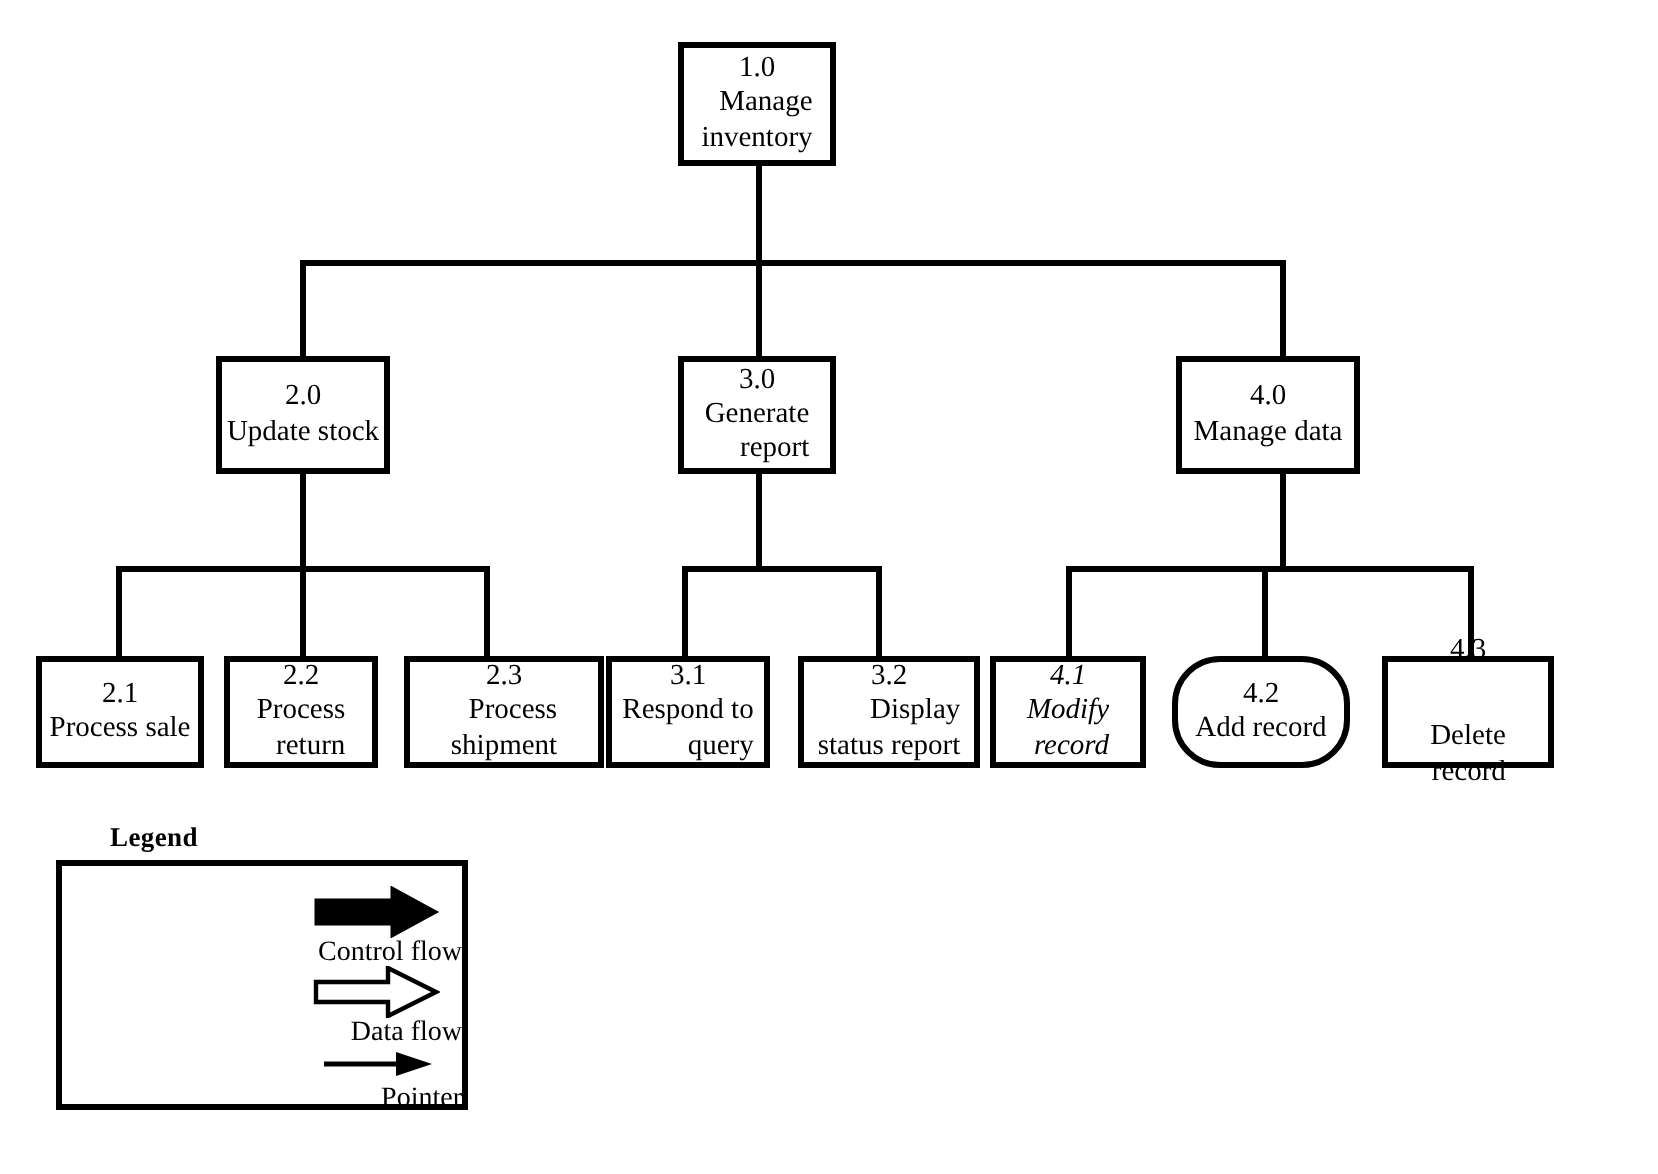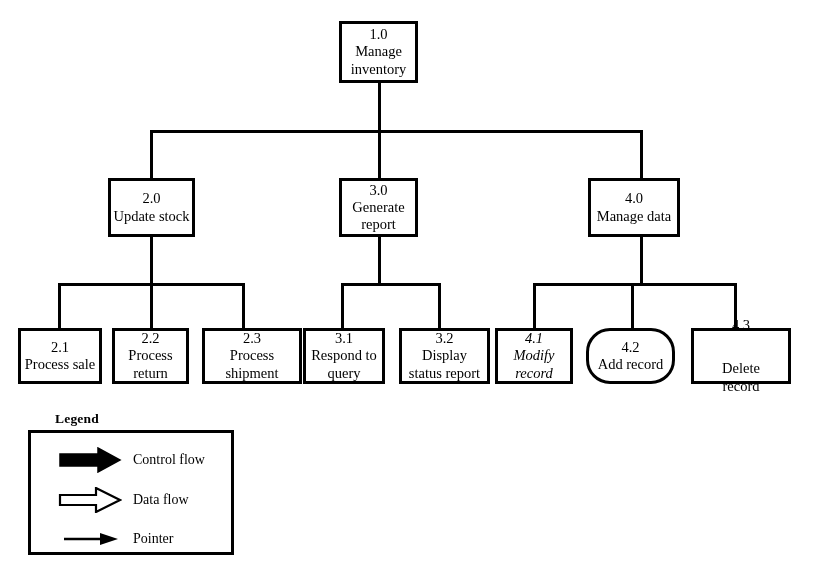--- a/index.html
+++ b/index.html
@@ -20,21 +20,21 @@
   
   .node {
     position: absolute;
     box-sizing: border-box;
     border: 3px solid #000000;
     background: #ffffff;
     display: flex;
     flex-direction: column;
     align-items: center;
     justify-content: center;
-    text-align: center;
+    text-align: right;
     line-height: 1.18;
     font-size: 14.5px;
     z-index: 3;
   }
   .node .num {
     display: block;
   }
   .node .lbl {
     display: block;
     white-space: pre-line;
@@ -65,25 +65,26 @@
     top: 430px;
     width: 206px;
     height: 125px;
     box-sizing: border-box;
     border: 3px solid #000000;
     background: #ffffff;
     z-index: 3;
   }
   .legend-row {
     position: absolute;
-    left: 16px;
+    left: 0;
     width: 100%;
     height: 34px;
     display: flex;
-    align-items: center;
+    align-items: flex-end;
+    flex-direction: column;
   }
   .legend-row .glyph {
     width: 86px;
     display: flex;
     align-items: center;
     justify-content: center;
     flex: 0 0 auto;
   }
   .legend-row .txt {
     font-size: 14px;
@@ -176,21 +177,21 @@
     <span class="num">4.1</span>
     <span class="lbl">Modify
 record</span>
   </div>
 
   <div class="node" style="left:586px; top:328px; width:89px; height:56px;border-radius:24px;">
     <span class="num">4.2</span>
     <span class="lbl">Add record</span>
   </div>
 
-  <div class="node" style="left:691px; top:328px; width:100px; height:56px;gap:26px;">
+  <div class="node" style="left:691px; top:328px; width:86px; height:56px;gap:26px;">
     <span class="num">4.3</span>
     <span class="lbl">Delete
 record</span>
   </div>
 
   <div id="legend-title">Legend</div>
 
   <div id="legend-box">
 
     <div class="legend-row" id="row-control">

